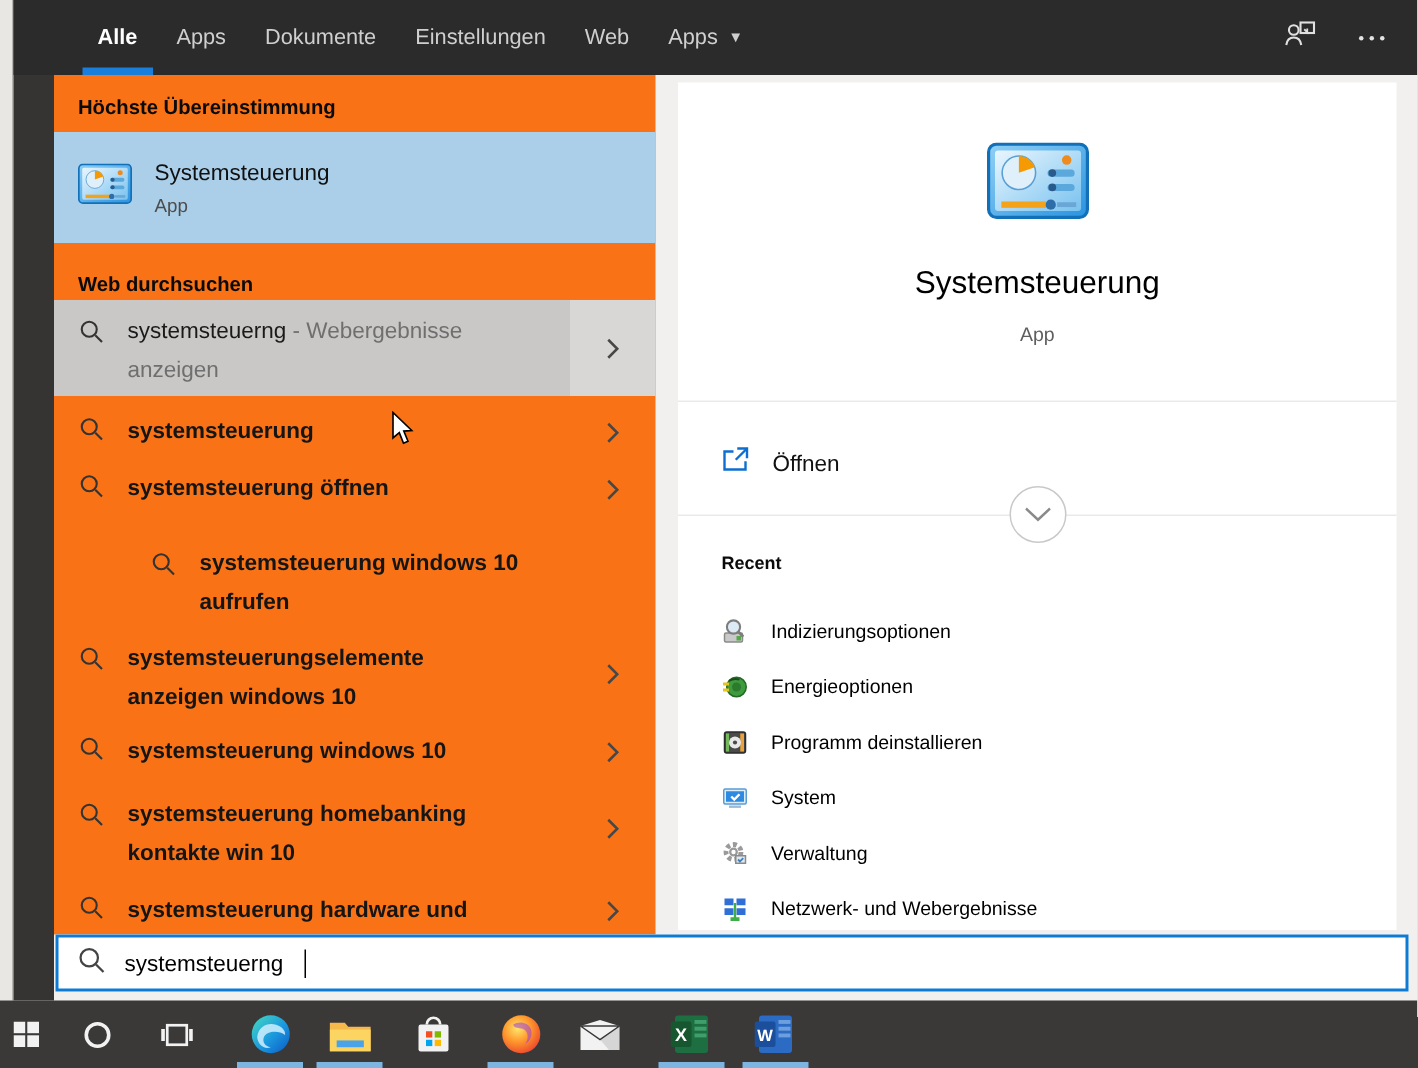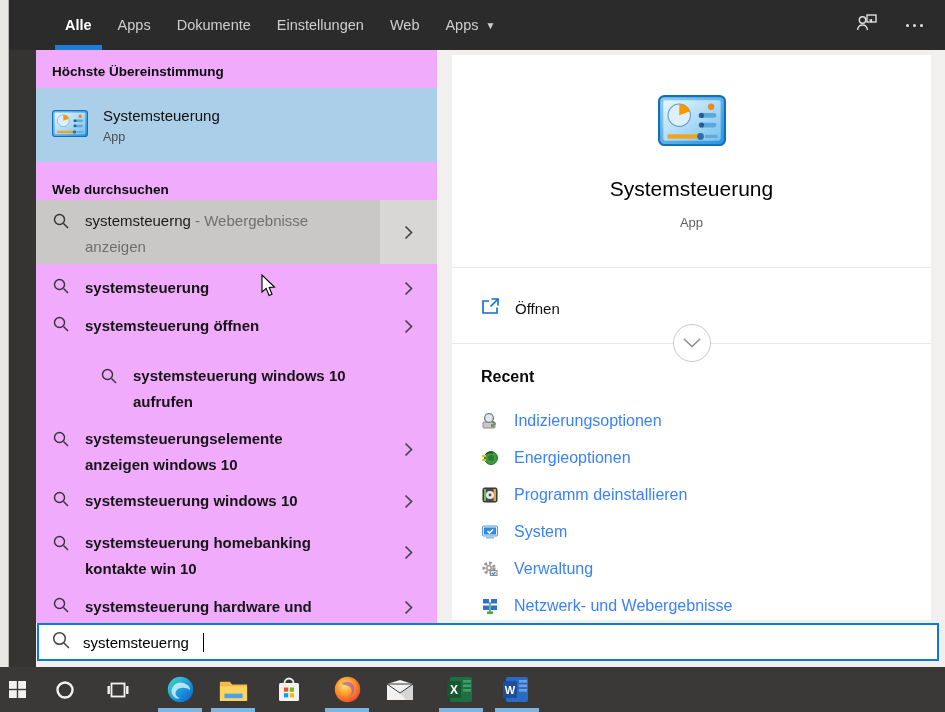--- a/index.html
+++ b/index.html
@@ -15,21 +15,21 @@
   .tabs { position:absolute; left:43px; top:0; height:50px; display:flex; }
   .tab { position:relative; height:50px; display:flex; align-items:center; gap:7px; padding:0 13px; color:#cfcfcf; font-size:14.5px; cursor:default; }
   .tab.active { color:#ffffff; font-weight:bold; }
   .tab.active::after { content:""; position:absolute; left:3px; right:3px; bottom:0; height:5px; background:#1a7edb; }
   .tab .caret-down { font-size:10px; color:#cfcfcf; }
   .header-right { position:absolute; right:22px; top:0; height:50px; display:flex; align-items:center; gap:28px; }
   .dots { display:flex; gap:4px; }
   .dots i { width:3px; height:3px; border-radius:50%; background:#e3e3e3; }
 
   
-  .left-panel { position:absolute; left:36px; top:50px; width:401px; height:573px; background:#f0abfc; }
+  .left-panel { position:absolute; left:36px; top:50px; width:401px; height:573px; background:#f97316; }
   .section-header { position:absolute; left:16px; font-size:13.5px; font-weight:bold; color:#0b0b0b; }
   .bm-item { position:absolute; left:0; top:38px; width:401px; height:74px; background:#abcfe8; display:flex; align-items:center; padding-left:16px; }
   .bm-text { margin-left:15px; }
   .bm-title { font-size:15px; color:#101010; }
   .bm-sub { font-size:12.5px; color:#4c4c4c; margin-top:6px; }
 
   .sg-row { position:absolute; left:0; width:401px; display:flex; }
   .sg-main { flex:1; display:flex; align-items:center; gap:16px; padding-left:17px; }
   .sg-row.twoline .sg-main { align-items:flex-start; padding-top:8px; }
   .sg-row.twoline .sg-search-icon { margin-top:5px; }
@@ -42,24 +42,24 @@
 
   
   .right-panel { position:absolute; left:452px; top:55px; width:479px; height:565px; background:#ffffff; }
   .hero-icon { position:absolute; top:40px; left:50%; transform:translateX(-50%); }
   .app-title { position:absolute; top:122px; width:100%; text-align:center; font-size:21px; color:#000; }
   .app-subtitle { position:absolute; top:160px; width:100%; text-align:center; font-size:13px; color:#5f5f5f; }
   .rdivider { position:absolute; left:0; right:0; border-top:1px solid #e9e9e9; }
   .open-row { position:absolute; top:242px; left:29px; display:flex; align-items:center; gap:15px; }
   .open-label { font-size:15px; color:#111; }
   .expand-btn { position:absolute; top:269px; left:50%; transform:translateX(-50%); width:38px; height:38px; border-radius:50%; background:#fff; border:1px solid #c9c9c9; display:flex; align-items:center; justify-content:center; }
-  .recent-header { position:absolute; top:313px; left:29px; font-size:16px; font-weight:bold; color:#0b0b0b; }
+  .recent-header { position:absolute; top:313px; left:29px; font-size:12px; font-weight:bold; color:#0b0b0b; }
   .recent-list { position:absolute; top:347px; left:29px; right:16px; }
   .recent-item { height:37px; display:flex; align-items:center; gap:15px; }
-  .recent-item span.lbl { font-size:16px; color:#3b82f6; }
+  .recent-item span.lbl { font-size:13px; color:#000000; }
   .ritem-icon { width:18px; height:18px; display:flex; align-items:center; justify-content:center; }
 
   
   .search-bar { position:absolute; left:37px; top:623px; width:902px; height:38px; background:#fff; border:2px solid #0d7ad4; display:flex; align-items:center; padding-left:13px; gap:13px; }
   .search-text { font-size:15px; color:#000; }
   .caret { display:inline-block; width:1.5px; height:19px; background:#000; vertical-align:-4px; margin-left:1px; }
 
   
   .taskbar { position:absolute; left:0; top:667px; width:945px; height:45px; background:#3a3938; }
   .tb-item { position:absolute; top:0; height:45px; width:46px; display:flex; align-items:center; justify-content:center; }

